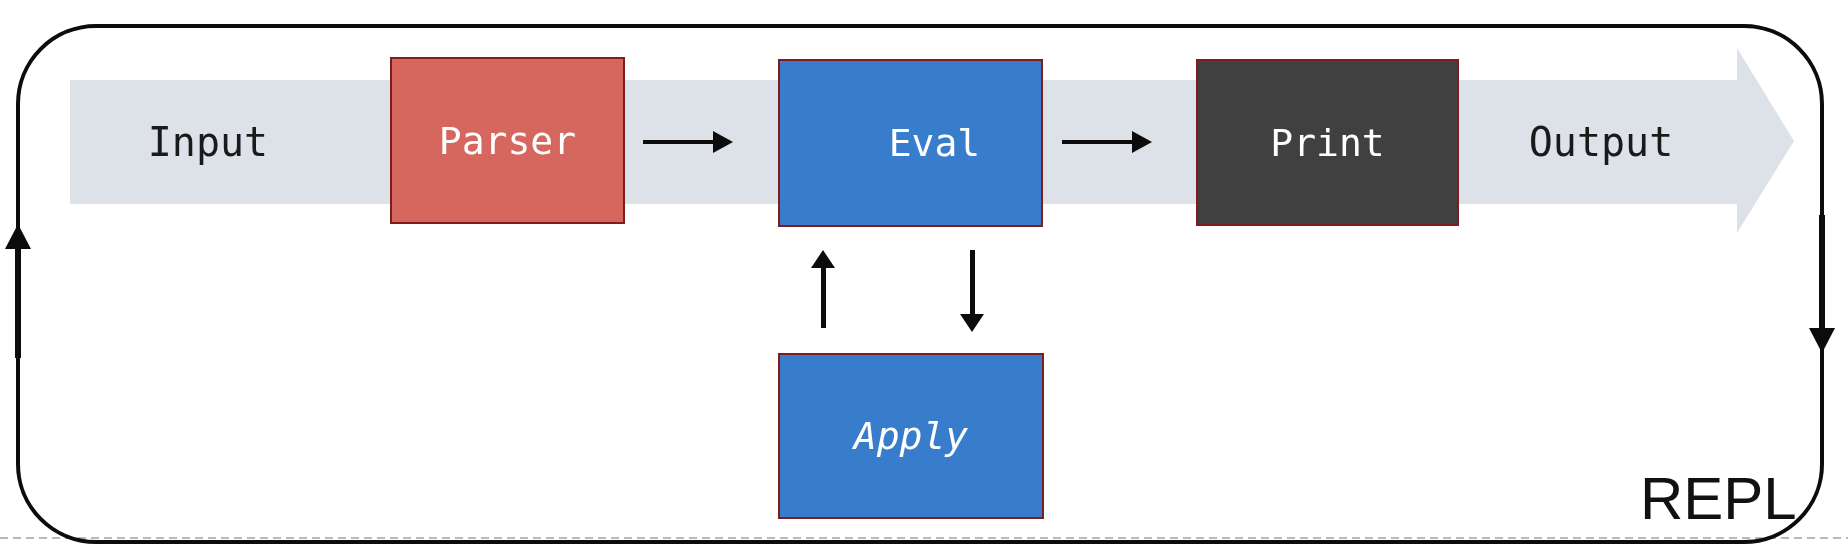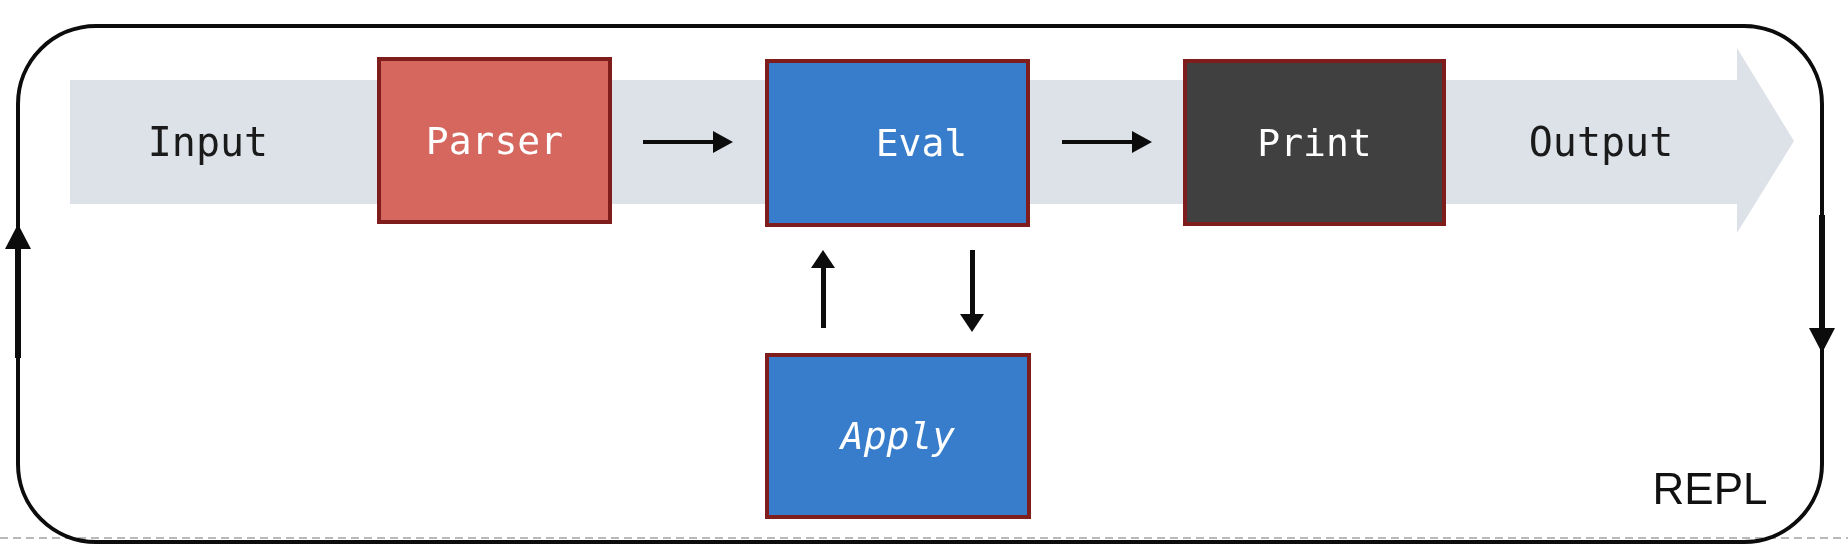--- a/index.html
+++ b/index.html
@@ -32,21 +32,21 @@
     border-bottom:92px solid transparent; border-left:57px solid #dde2e9;}
   .band-label{
     position:absolute; top:80px; height:124px; display:flex; align-items:center;
     justify-content:center; font-size:40px; color:#1a1a1a; letter-spacing:0px;
   }
   .band-label.input{left:68px; width:280px;}
   .band-label.output{left:1461px; width:280px;}
   
   .box{
     position:absolute; display:flex; align-items:center; justify-content:center;
-    border:4px solid #7f1d1d; color:#ffffff; font-size:38px; box-sizing:border-box;
+    border:2px solid #7f1d1d; color:#ffffff; font-size:38px; box-sizing:border-box;margin-left:13px;
   }
   .box.parser{left:377px; top:57px;  width:235px; height:167px;}
   .box.eval  {left:765px; top:59px;  width:265px; height:168px;}
   .box.print {left:1183px; top:59px; width:263px; height:167px;}
   .box.apply {left:765px; top:353px; width:266px; height:166px;font-style:italic;}
   
   .shaft-h{position:absolute; height:4px; background:#0c0c0c; top:140px;}
   .h1{left:643px; width:72px;}
   .h2{left:1062px; width:72px;}
   .head-right{top:131px; border-top:11px solid transparent;
@@ -57,21 +57,21 @@
   .vshaft{position:absolute; width:5px; background:#0c0c0c;}
   .up-shaft{left:821px; top:266px; height:62px;}
   .down-shaft{left:970px; top:250px; height:66px;}
   .head-up{left:811px; top:250px; border-left:12px solid transparent;
     border-right:12px solid transparent; border-bottom:18px solid #0c0c0c;}
   .head-down{left:960px; top:314px; border-left:12px solid transparent;
     border-right:12px solid transparent; border-top:18px solid #0c0c0c;}
   
   .repl-label{
     position:absolute; left:1640px; top:464px; width:140px; text-align:center;
-    font-family:"Liberation Sans", sans-serif; font-size:44px; font-weight:500; color:#111111;
+    font-family:"Liberation Sans", sans-serif; font-size:60px; font-weight:500; color:#111111;
   }
 </style>
 </head>
 <body>
 
 <div class="stage">
 
   <div class="dashed-baseline"></div>
 
   <div class="loop-border"></div>

